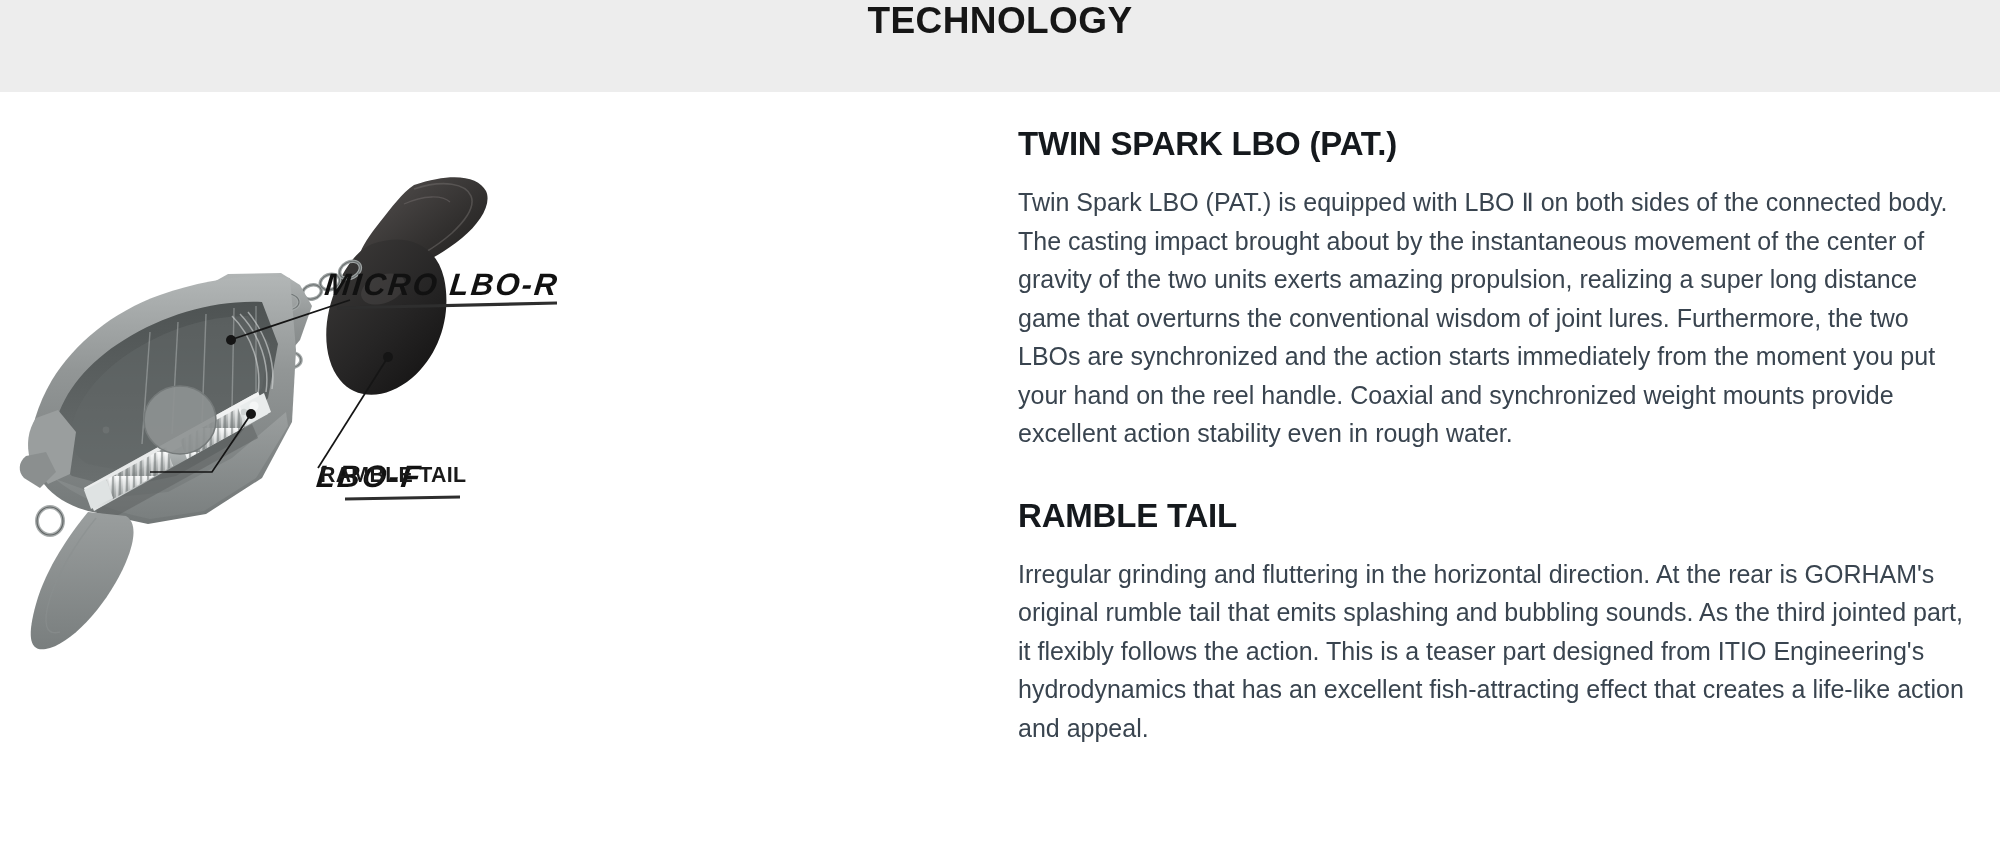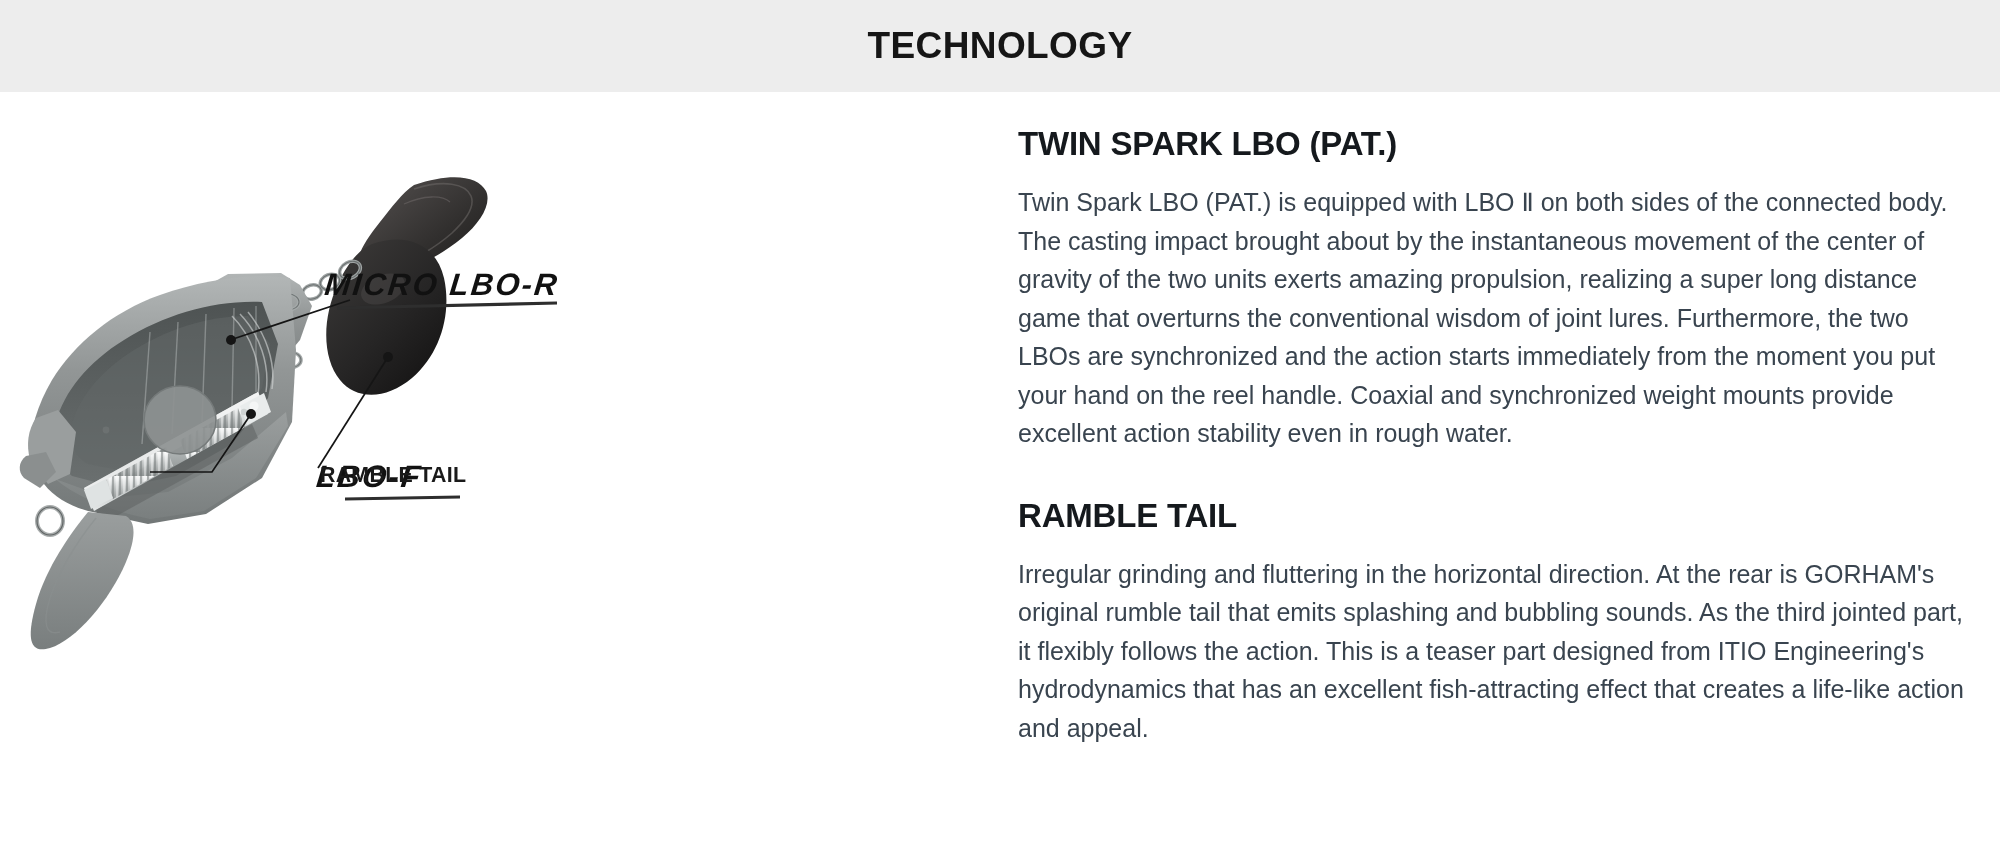--- a/index.html
+++ b/index.html
@@ -15,21 +15,20 @@
     font-family: "Liberation Sans", sans-serif;
     color: #2c3640;
   }
 
   
   .page-header {
     width: 100%;
     height: 92px;
     background: #ededed;
     display: flex;
-    align-items: center;
     justify-content: center;
   }
   .page-header h1 {
     margin: 0;
     font-size: 37px;
     font-weight: bold;
     letter-spacing: 0.4px;
     color: #161616;
     font-family: "Liberation Sans", sans-serif;
   }

